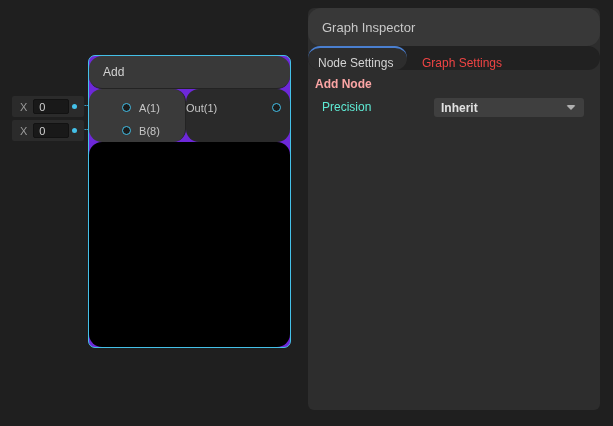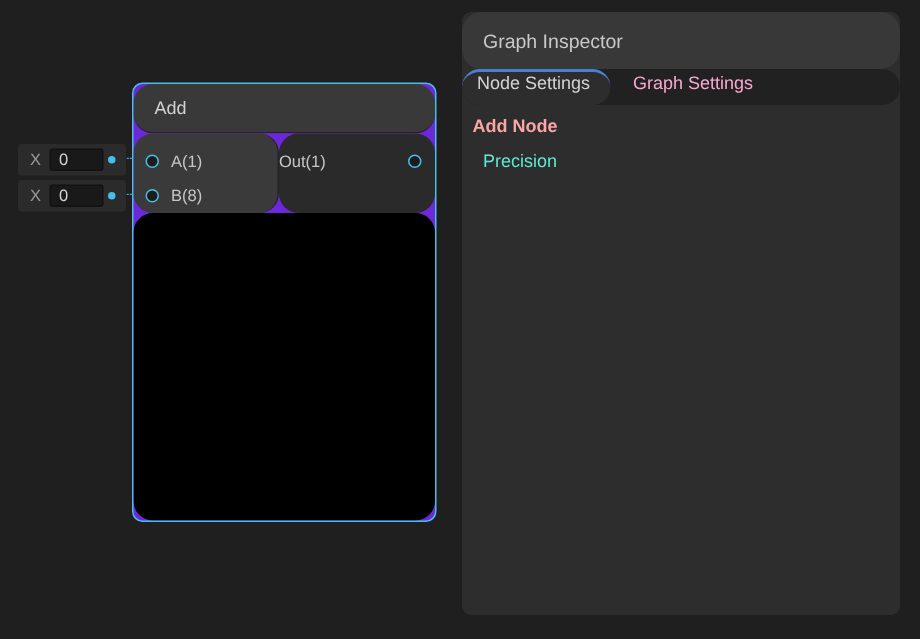--- a/index.html
+++ b/index.html
@@ -23,21 +23,21 @@
     padding-left:14px; font-size:12px; color:#d2d2d2;
     border-bottom:1px solid #232323;
   }
   .node-ports { display:flex; height:53px; }
   .ports-in {
     width:97px; background:#3a3a3a; padding-top:7px;
     border-right:1px solid #232323;
   }
   .ports-out { flex:1; background:#2a2a2a; padding-top:7px; }
   .port-row {
-    height:23px; display:flex; align-items:center; font-size:11px; color:#c6c6c6;
+    height:23px; display:flex; align-items:center; font-size:11px; color:#c6c6c6;justify-content:center;
   }
   .port-row.in { padding-left:8px; }
   .port-row.out { justify-content:space-between; padding-right:9px; }
   .port-ring {
     width:9px; height:9px; border:1.5px solid #44c0e8; border-radius:50%;
     background:#1c1c1c; flex:0 0 auto;
   }
   .port-row.in .port-ring { margin-right:8px; }
   .port-row.out .port-ring { margin-left:7px; }
   .node-preview { height:205px; background:#000; }
@@ -71,28 +71,28 @@
   .inspector {
     position:absolute; left:308px; top:8px; width:292px; height:402px;
     background:#2d2d2d; border-radius:6px; overflow:hidden; z-index:2;
   }
   .inspector-titlebar {
     height:38px; background:#383838; display:flex; align-items:center;
     padding-left:14px; font-size:13px; color:#c9c9c9;
   }
   .inspector-tabbar { height:24px; background:#212121; display:flex; }
   .tab {
-    height:100%; display:flex; align-items:flex-start;
+    height:100%; display:flex; align-items:flex-end;
     font-size:12px; cursor:default;
   }
   .tab.selected {
     width:99px; background:#2d2d2d; border-top:2px solid #4a7fd0;
     color:#d4d4d4; padding-left:10px;
   }
-  .tab.unselected { color:#f9a8d4; padding-left:15px; padding-top:2px; }
+  .tab.unselected { color:#ef4444; padding-left:15px; padding-top:2px; }
   .inspector-body { padding-top:7px; }
   .section-title {
     margin-left:7px; font-size:12px; font-weight:bold; color:#fca5a5; height:18px;
   }
   .field-row { position:relative; height:22px; margin-top:2px; }
   .field-label {
     position:absolute; left:14px; top:3px; font-size:12px; color:#5eead4;
   }
   .dropdown {
     position:absolute; left:126px; top:1px; width:150px; height:19px;
@@ -159,15 +159,19 @@
       <span>Node Settings</span>
     </div>
     <div class="tab unselected">
       <span>Graph Settings</span>
     </div>
   </div>
   <div class="inspector-body">
     <div class="section-title">Add Node</div>
     <div class="field-row">
       <span class="field-label">Precision</span>
+      <div class="dropdown">
+        <span class="dropdown-value">Inherit</span>
+        <span class="chevron"></span>
+      </div>
     </div>
   </div>
 </div>
 
 </body></html>

